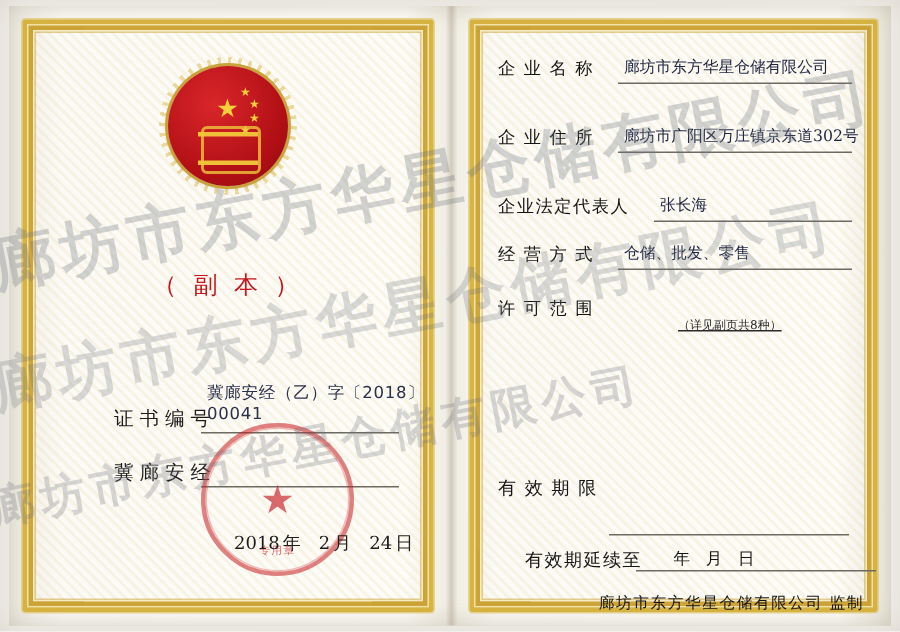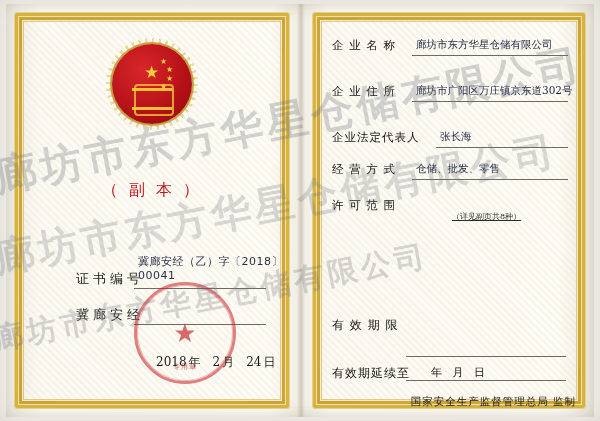--- a/index.html
+++ b/index.html
@@ -431,30 +431,30 @@
       <span class="note" style="top:13px;text-decoration:underline;">（详见副页共8种）</span>
     </div>
 
     <div class="vblock" style="top:312px;">
       <div class="vrow" style="top:0;">
         <span class="vlabel">有 效 期 限</span>
       </div>
       <div class="vrow" style="top:24px;">
         <span class="vunderline"></span>
       </div>
-      <div class="vrow" style="top:48px;">
+      <div class="vrow" style="top:48px;margin-left:18px;">
         <span class="vlabel">有效期延续至</span>
         <span class="vdate" style="left:96px;">
           <span class="n"></span><span class="u">年</span><span class="n"></span><span class="u">月</span><span class="n"></span><span class="u">日</span>
         </span>
         <span class="vunderline" style="top:16px;"></span>
       </div>
     </div>
 
-    <div class="footer">国家安全生产监督管理总局  监制</div>
+    <div class="footer">廊坊市东方华星仓储有限公司  监制</div>
   </div>
 
   <div class="gutter"></div>
 
   <div class="watermark w1">廊坊市东方华星仓储有限公司</div>
   <div class="watermark w2">廊坊市东方华星仓储有限公司</div>
   <div class="watermark w3">廊坊市东方华星仓储有限公司</div>
 
   <div class="shadow-edge"></div>
 </div>

